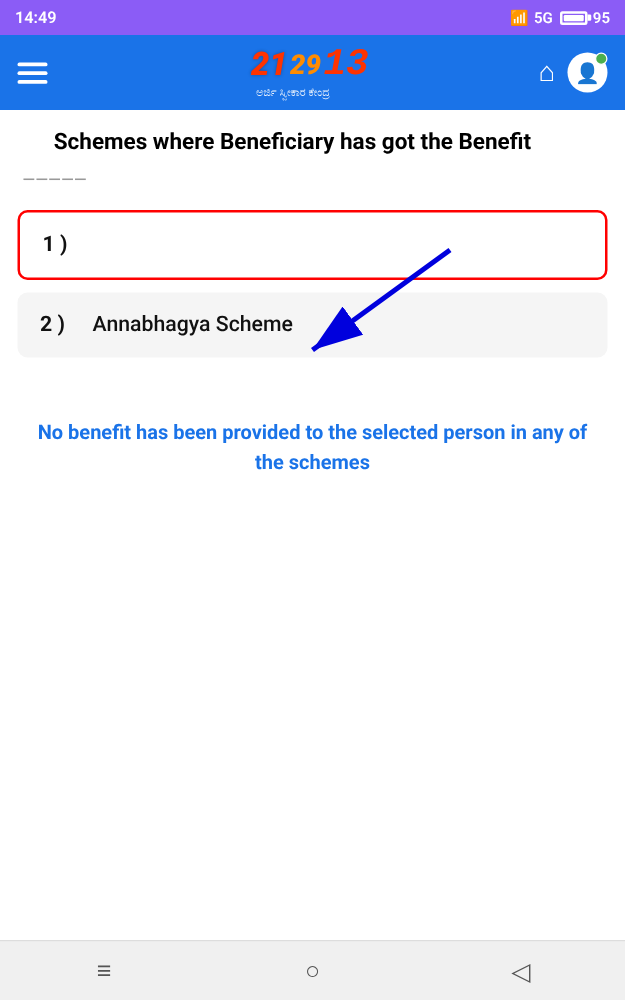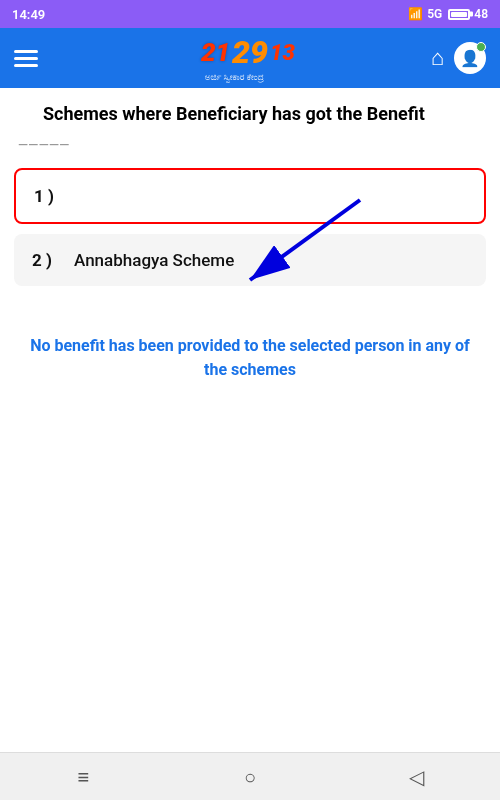--- a/index.html
+++ b/index.html
@@ -233,37 +233,37 @@
 <body>
 
 <div class="status-bar">
   <span>14:49</span>
   <div class="status-bar-right">
     <span>📶</span>
     <span>5G</span>
     <div class="battery-icon">
       <div class="battery-fill"></div>
     </div>
-    <span><span>48</span></span>
+    <span><span>95</span></span>
   </div>
 </div>
 
 <div class="toolbar">
   <div class="hamburger">
     <span></span>
     <span></span>
     <span></span>
   </div>
 
   <div class="logo-container">
     <div class="logo-wrapper">
       <div style="display:flex;align-items:center;gap:2px;margin-left:27px;">
         <span style="font-size:26px;font-weight:900;color:#FF3300;font-style:italic;text-shadow:0 0 3px rgba(0,0,0,0.3);">21</span>
-        <span style="font-size:32px;font-weight:900;color:#FF8C00;font-style:italic;">29</span>
-        <span style="font-size:22px;font-weight:900;color:#FF3300;font-style:italic;">13</span>
+        <span style="font-size:22px;font-weight:900;color:#FF8C00;font-style:italic;">29</span>
+        <span style="font-size:30px;font-weight:900;color:#FF3300;font-style:italic;font-family:Liberation Mono, monospace;">13</span>
       </div>
       <div class="logo-badge">
         <span style="font-size:9px;color:rgba(255,255,255,0.9);">ಅರ್ಜಿ ಸ್ವೀಕಾರ ಕೇಂದ್ರ</span>
       </div>
     </div>
   </div>
 
   <div class="toolbar-icons">
     <span class="toolbar-icon">⌂</span>
     <div class="profile-icon-wrapper">

